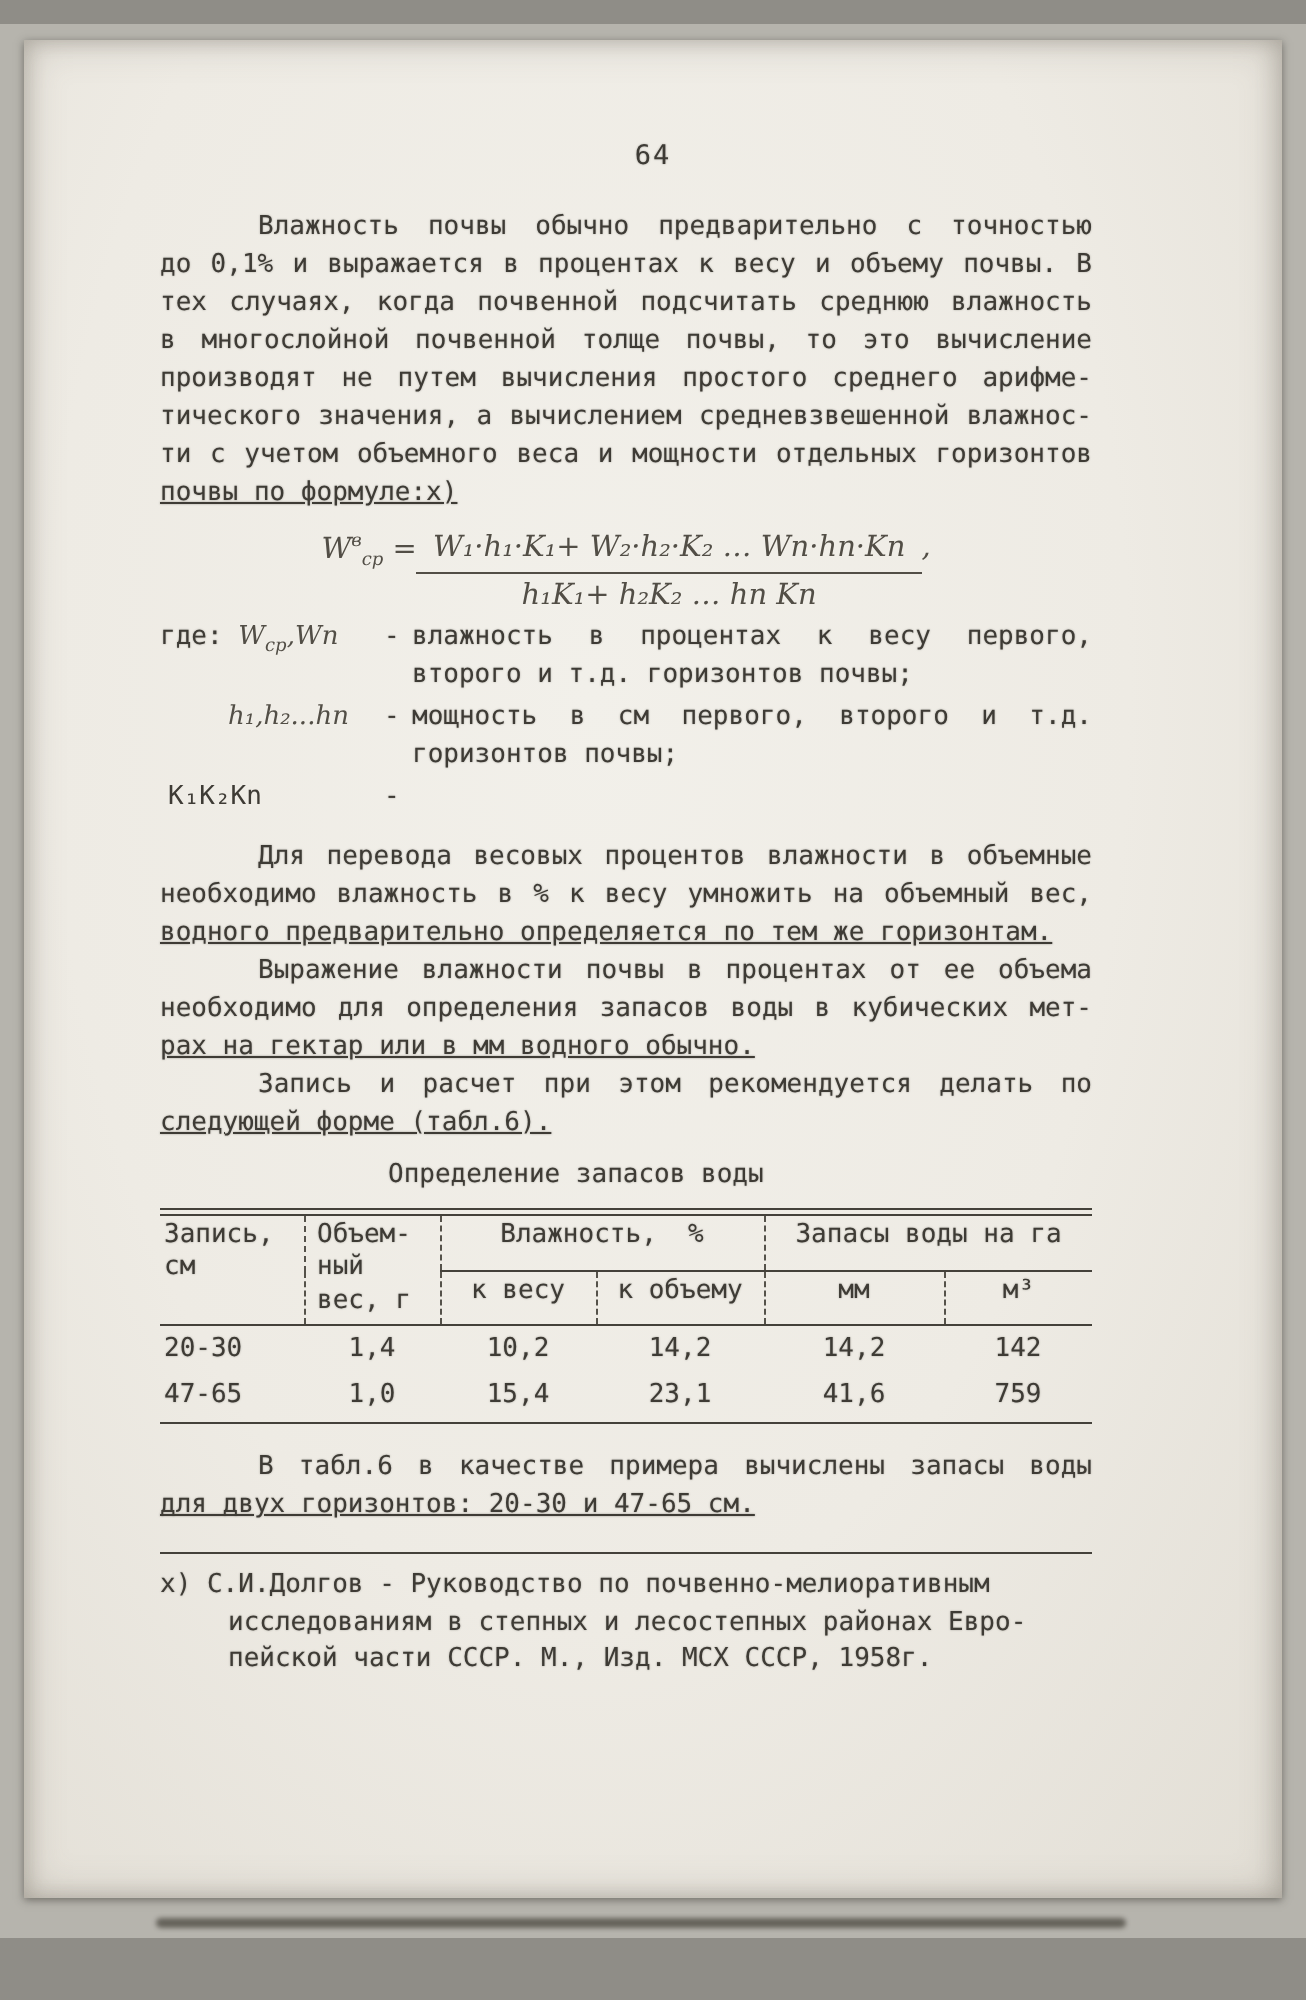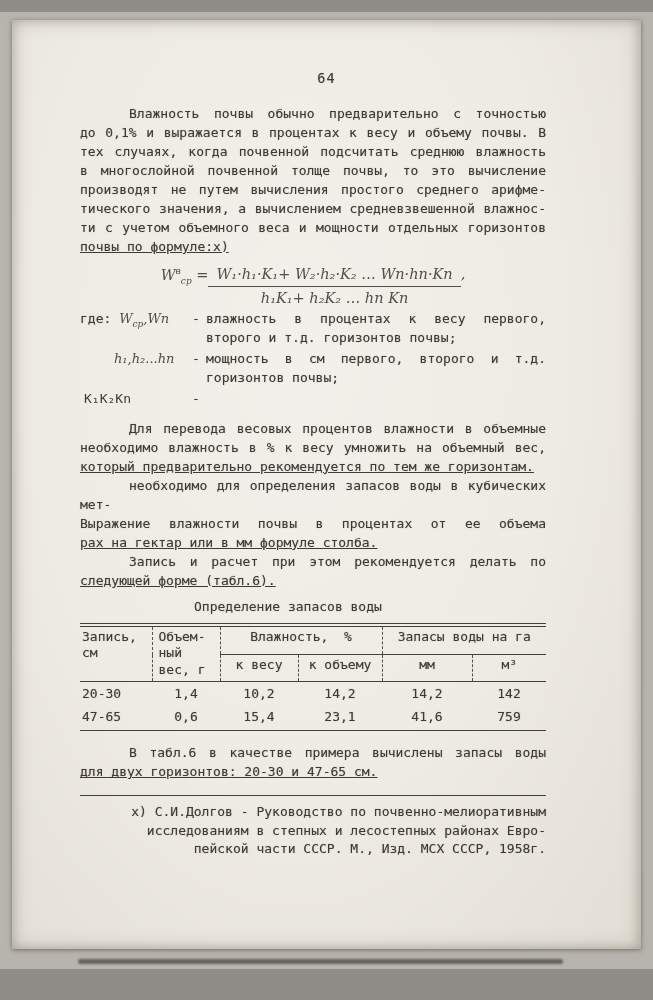--- a/index.html
+++ b/index.html
@@ -71,21 +71,21 @@
   .data-table th.c-density { text-align:left; padding-left:6px; border-bottom:1px solid #44413a; }
   .data-table th.group { border-bottom:1px solid #44413a; }
   .data-table .subhead th { border-bottom:1px solid #44413a; padding:2px; }
   .data-table tbody td { text-align:center; padding:2px; line-height:19px; }
   .data-table tbody td:first-child { text-align:left; padding-left:2px; }
   .data-table tbody tr:last-child td { border-bottom:1px solid #44413a; padding-bottom:4px; }
 
   .p5 { margin-top:12px; }
   .footnote { margin-top:14px; }
   .footnote-rule { border-top:1px solid #44413a; width:466px; margin-bottom:7px; }
-  .fn-lines .line { text-align:right; line-height:18.5px; }
+  .fn-lines .line { text-align:left; line-height:18.5px; }
   .fn-lines .line:not(:first-child) { padding-left:34px; }
 </style>
 </head>
 <body>
 
 <div class="scan">
   <div class="paper ink">
 
     <div class="page-num">64</div>
 
@@ -124,27 +124,27 @@
         </div>
         <div class="def-row def-k">
           <span class="def-term"><span class="hand"><span>К₁К₂Кn</span></span></span>
           <span class="def-dash">-</span>
         </div>
       </div>
 
       <div class="para indent">
           <div class="line">Для перевода весовых процентов влажности в объемные</div>
           <div class="line">необходимо влажность в % к весу умножить на объемный вес,</div>
-          <div class="line">который предварительно рекомендуется по тем же горизонтам.</div>
-        </div>
-
-      <div class="para indent">
+          <div class="line">водного предварительно определяется по тем же горизонтам.</div>
+        </div>
+
+      <div class="para indent">
+          <div class="line">Выражение влажности почвы в процентах от ее объема</div>
           <div class="line">необходимо для определения запасов воды в кубических мет-</div>
-          <div class="line">Выражение влажности почвы в процентах от ее объема</div>
-          <div class="line">рах на гектар или в мм формуле столба.</div>
+          <div class="line">рах на гектар или в мм водного обычно.</div>
         </div>
 
       <div class="para indent">
           <div class="line">Запись и расчет при этом рекомендуется делать по</div>
           <div class="line">следующей форме (табл.6).</div>
         </div>
 
       <div class="table-caption">Определение запасов воды</div>
 
       <table class="data-table">
@@ -177,21 +177,21 @@
           <tr>
             <td>20-30</td>
             <td>1,4</td>
             <td>10,2</td>
             <td>14,2</td>
             <td>14,2</td>
             <td>142</td>
           </tr>
           <tr>
             <td>47-65</td>
-            <td>0,6</td>
+            <td>1,0</td>
             <td>15,4</td>
             <td>23,1</td>
             <td>41,6</td>
             <td>759</td>
           </tr>
         </tbody>
       </table>
 
       <div class="para indent p5">
           <div class="line">В табл.6 в качестве примера вычислены запасы воды</div>

